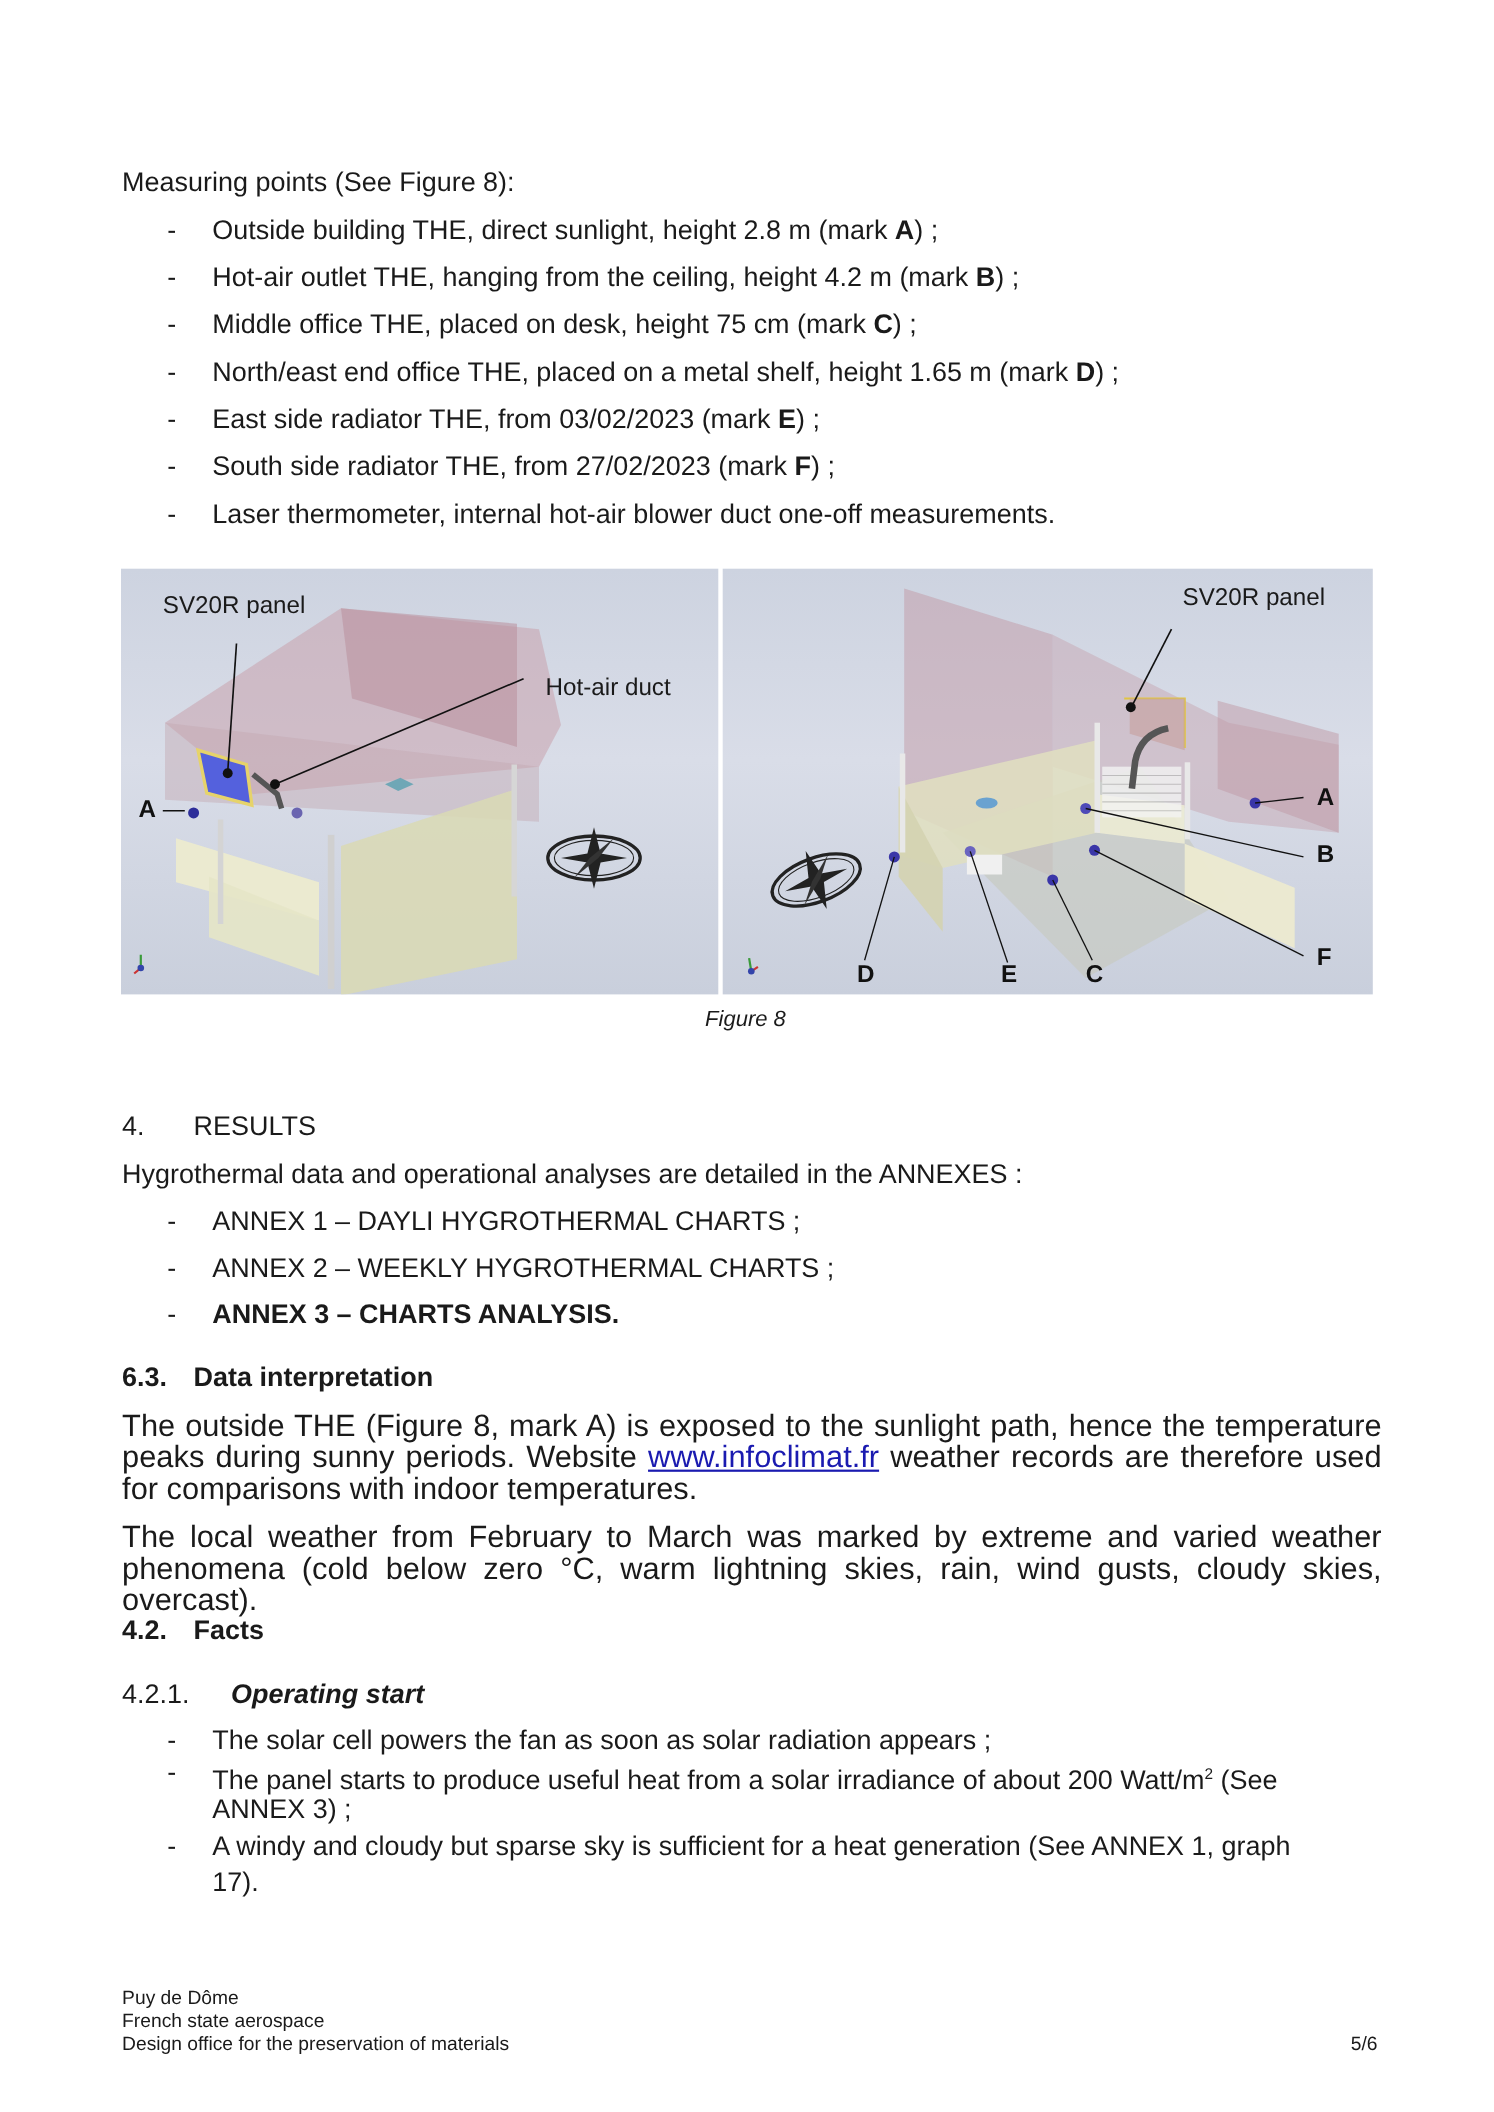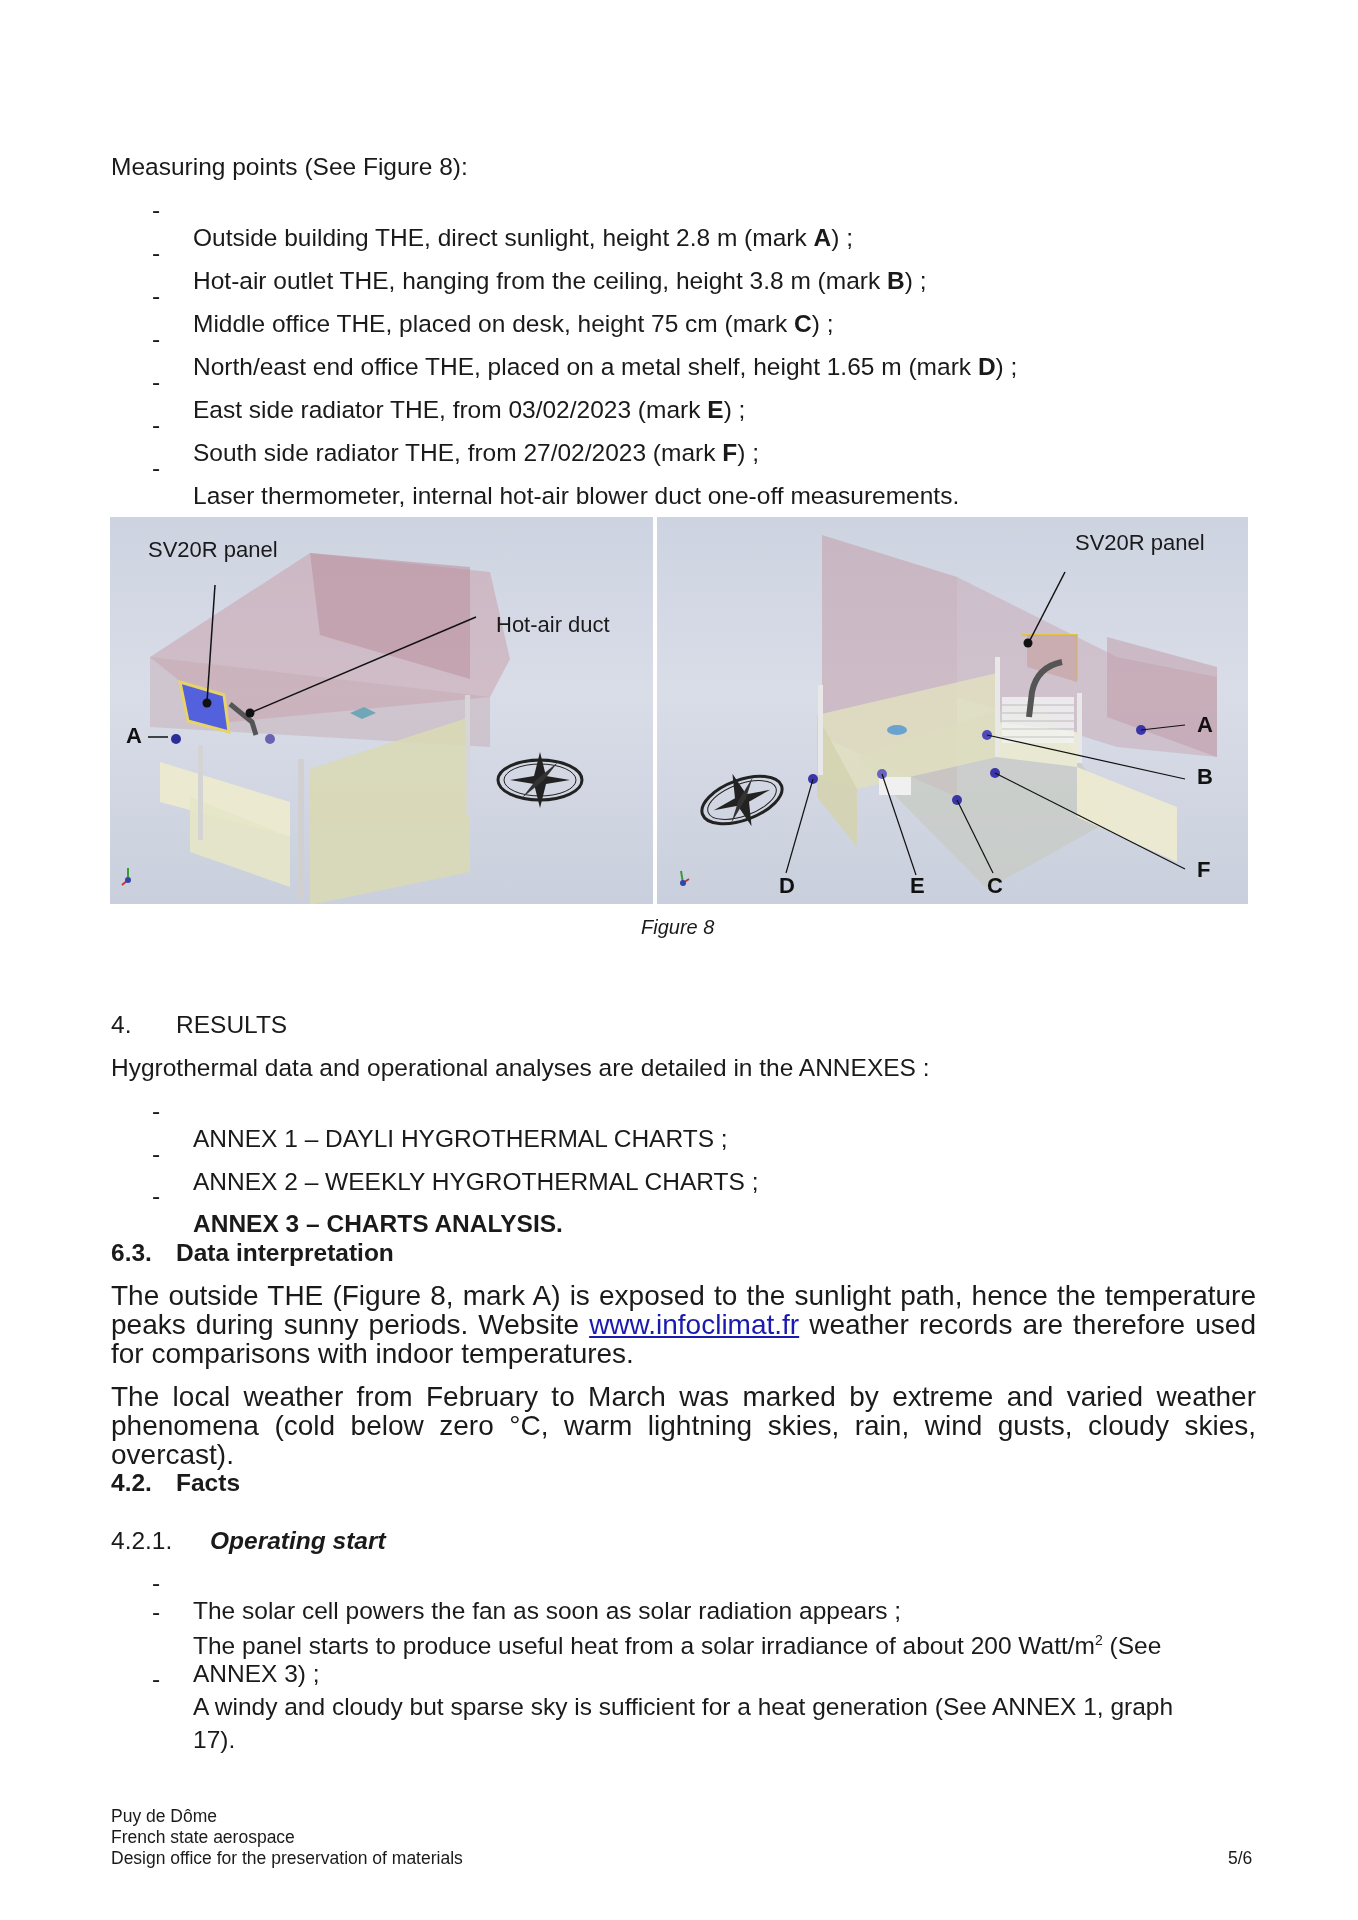--- a/index.html
+++ b/index.html
@@ -1,21 +1,21 @@
 <!DOCTYPE html>
 <html><head>
 <meta charset="utf-8">
 <style>
   html, body { margin:0; padding:0; background:#ffffff; }
   body { width:1358px; height:1920px; position:relative; overflow:hidden;
          font-family:"Liberation Sans", sans-serif; color:#1a1a1a; }
   .abs { position:absolute; white-space:nowrap; }
   .t { font-size:24.5px; line-height:30px; }
   .dash { position:absolute; left:152px; font-size:24.5px; line-height:30px; }
-  .bl { position:absolute; left:193px; font-size:24.5px; line-height:30px; white-space:nowrap;margin-top:28px; }
+  .bl { position:absolute; left:193px; font-size:24.5px; line-height:30px; white-space:nowrap; }
   .just { position:absolute; left:111px; width:1145px; font-size:28px; line-height:29px;
           text-align:justify; text-align-last:left; }
   b { font-weight:bold; }
   a.link { color:#1a1ab0; text-decoration:underline; }
   .h2 { font-weight:bold; font-size:24.5px; }
   .figure { position:absolute; top:517px; left:110px; width:1138px; height:330px;padding-left:48px; }
   .panel { position:absolute; top:0; height:387px; overflow:hidden;
            background:linear-gradient(180deg,#cdd3e0 0%,#d9dde8 45%,#c9cfdc 100%); }
   .panel-left { left:0; width:543px; }
   .panel-right { left:547px; width:591px; }
@@ -31,21 +31,21 @@
 
 <div class="abs t" style="top:152px;left:111px;">Measuring points (See Figure 8):</div>
 
 <div>
   <div>
     <span class="dash" style="top:195px;">-</span>
     <span class="bl" style="top:195px;"><span>Outside building THE, direct sunlight, height 2.8 m (mark </span><b>A</b><span>) ;</span></span>
   </div>
   <div>
     <span class="dash" style="top:238px;">-</span>
-    <span class="bl" style="top:238px;"><span>Hot-air outlet THE, hanging from the ceiling, height 3.8 m (mark </span><b>B</b><span>) ;</span></span>
+    <span class="bl" style="top:238px;"><span>Hot-air outlet THE, hanging from the ceiling, height 4.2 m (mark </span><b>B</b><span>) ;</span></span>
   </div>
   <div>
     <span class="dash" style="top:281px;">-</span>
     <span class="bl" style="top:281px;"><span>Middle office THE, placed on desk, height 75 cm (mark </span><b>C</b><span>) ;</span></span>
   </div>
   <div>
     <span class="dash" style="top:324px;">-</span>
     <span class="bl" style="top:324px;"><span>North/east end office THE, placed on a metal shelf, height 1.65 m (mark </span><b>D</b><span>) ;</span></span>
   </div>
   <div>

